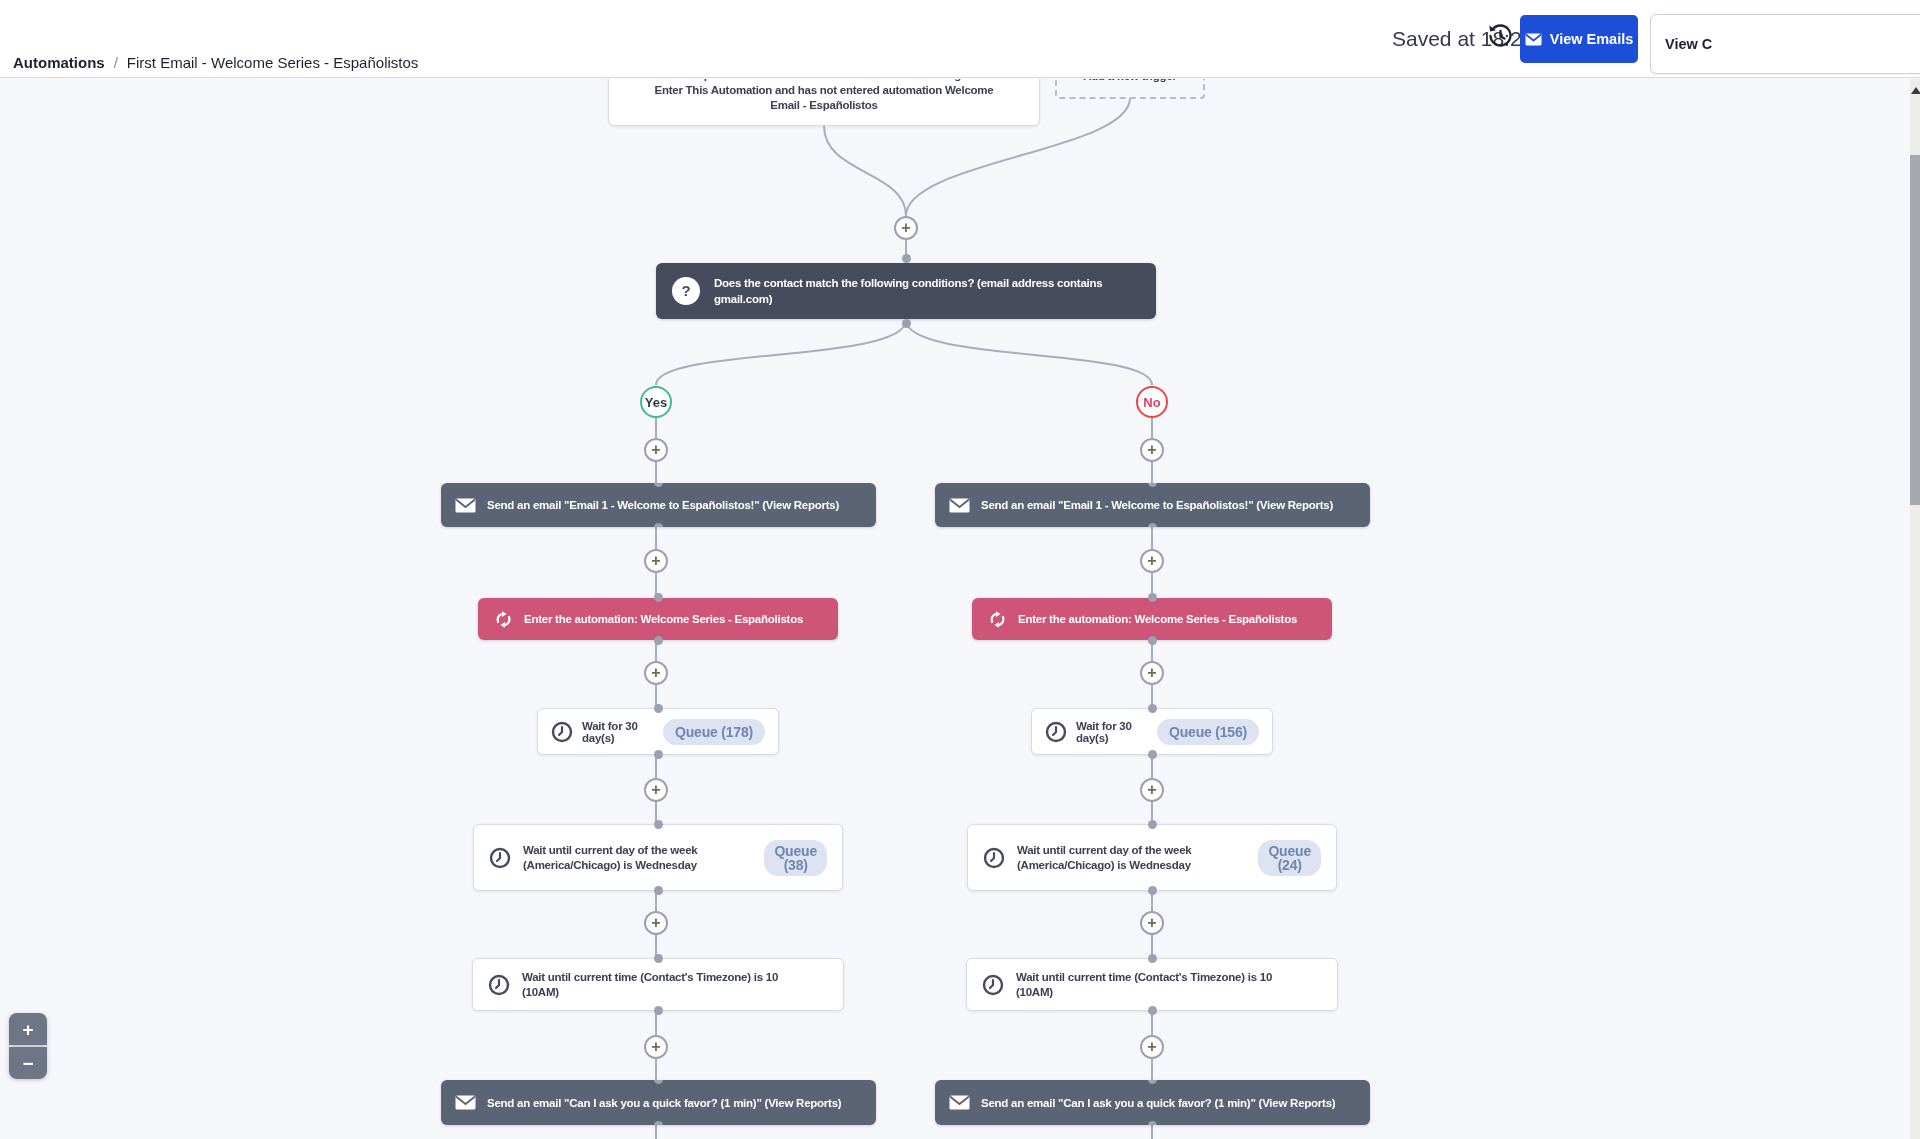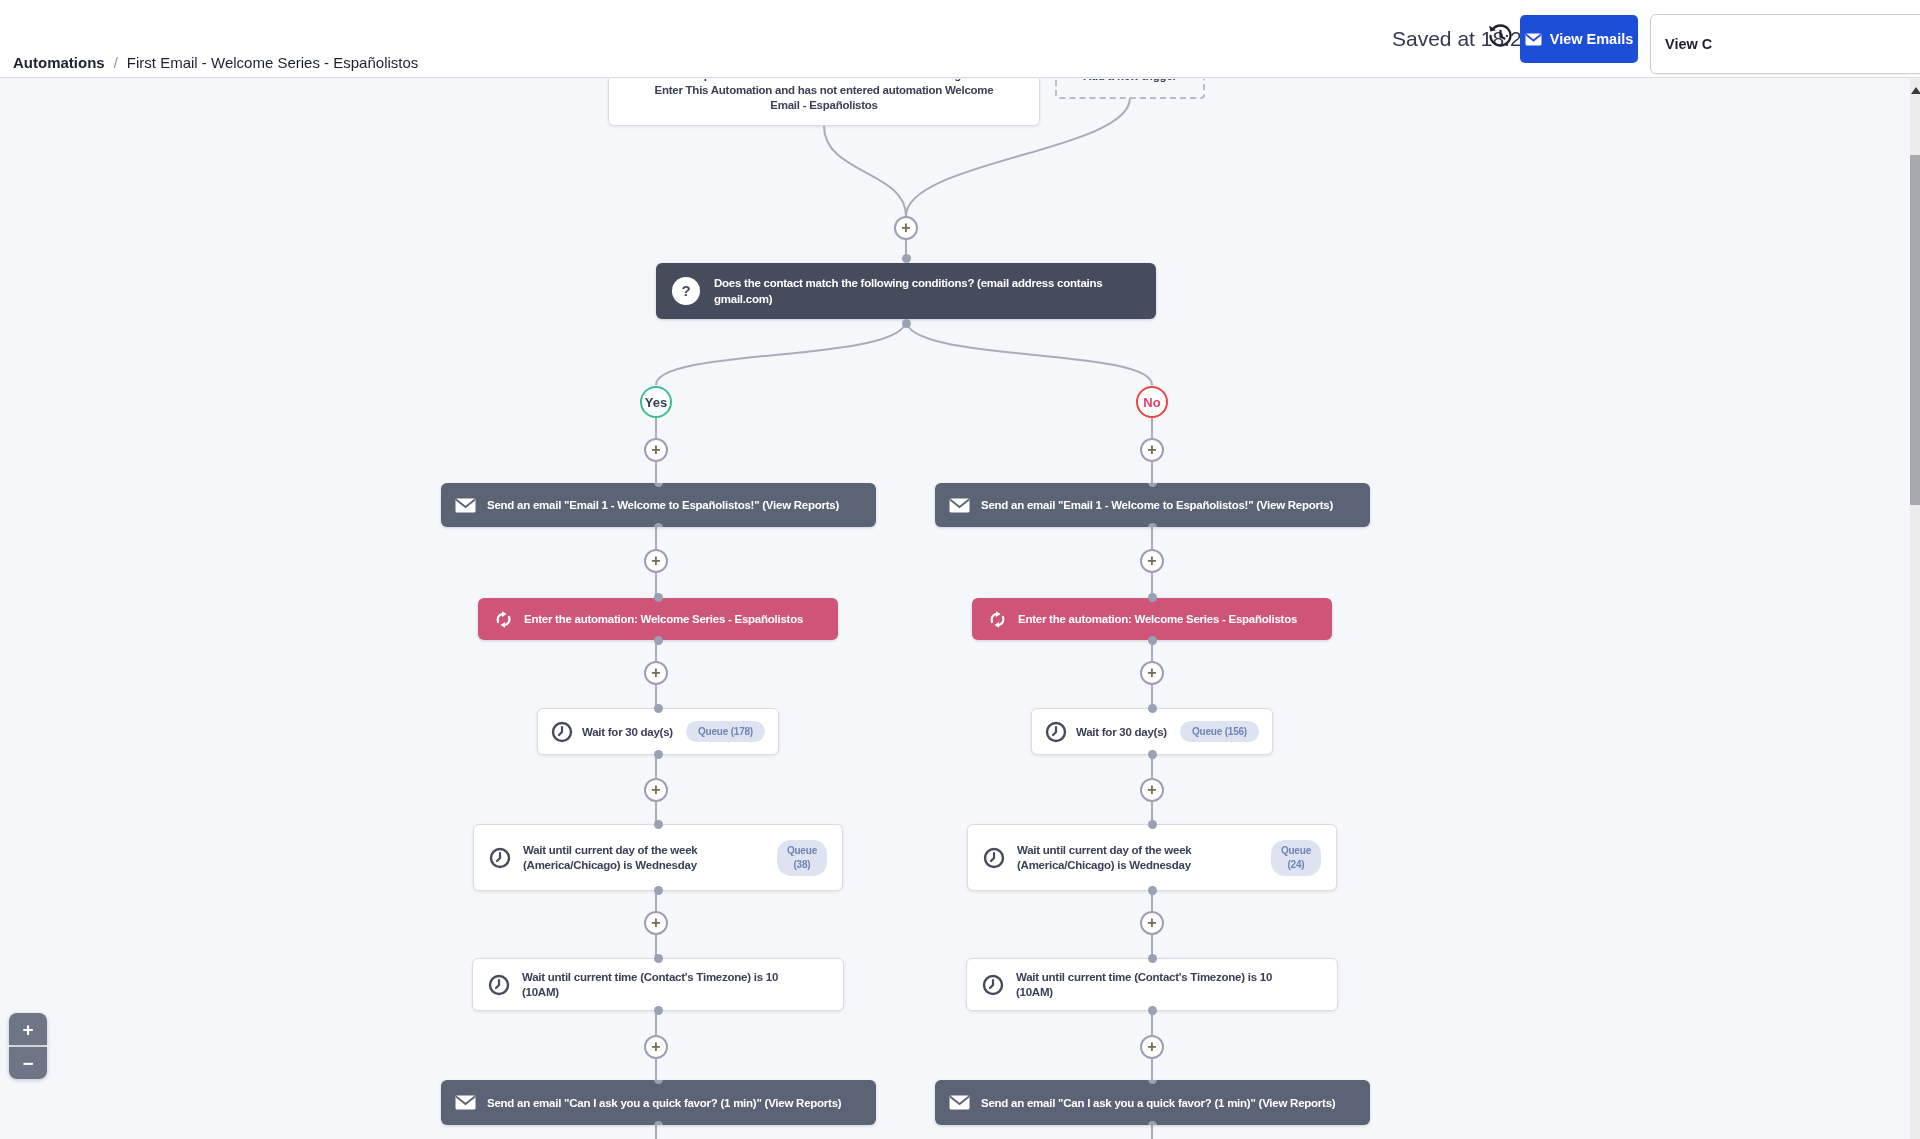--- a/index.html
+++ b/index.html
@@ -61,21 +61,21 @@
   .branch-badge { position:absolute; width:32px; height:32px; border-radius:50%;
     background:#fff; z-index:4; display:flex; align-items:center; justify-content:center;
     font-size:13px; font-weight:700; }
   .badge-yes { border:2px solid #3dbd8d; color:#2f3a4f; }
   .badge-no  { border:2px solid #ef4444; color:#e83e63; }
 
   .qicon { width:28px; height:28px; border-radius:50%; background:#fff; color:#474c5d;
     font-weight:700; font-size:15px; display:flex; align-items:center; justify-content:center;
     flex:none; }
   .clock { flex:none; }
-  .pill { background:#dde3f1; color:#6f85b3; font-weight:700; font-size:10px;
+  .pill { background:#dde3f1; color:#6f85b3; font-weight:700; font-size:14px;
     letter-spacing:-0.2px; border-radius:13px; padding:5px 12px; white-space:nowrap; cursor:pointer; }
   .pill.two { text-align:center; line-height:14px; padding:4px 10px; border-radius:14px; }
   .wait-text { line-height:15px; }
 
   
   .zoomctl { position:absolute; left:9px; top:934px; width:38px; z-index:20;
     filter:drop-shadow(0 1px 2px rgba(20,30,60,.25)); }
   .zoomctl button { display:block; width:38px; height:32px; background:#6e7584; color:#fff;
     border:none; font-size:19px; font-weight:700; cursor:pointer; line-height:1; }
   .zoomctl button:first-child { border-radius:8px 8px 0 0; margin-bottom:2px; }

